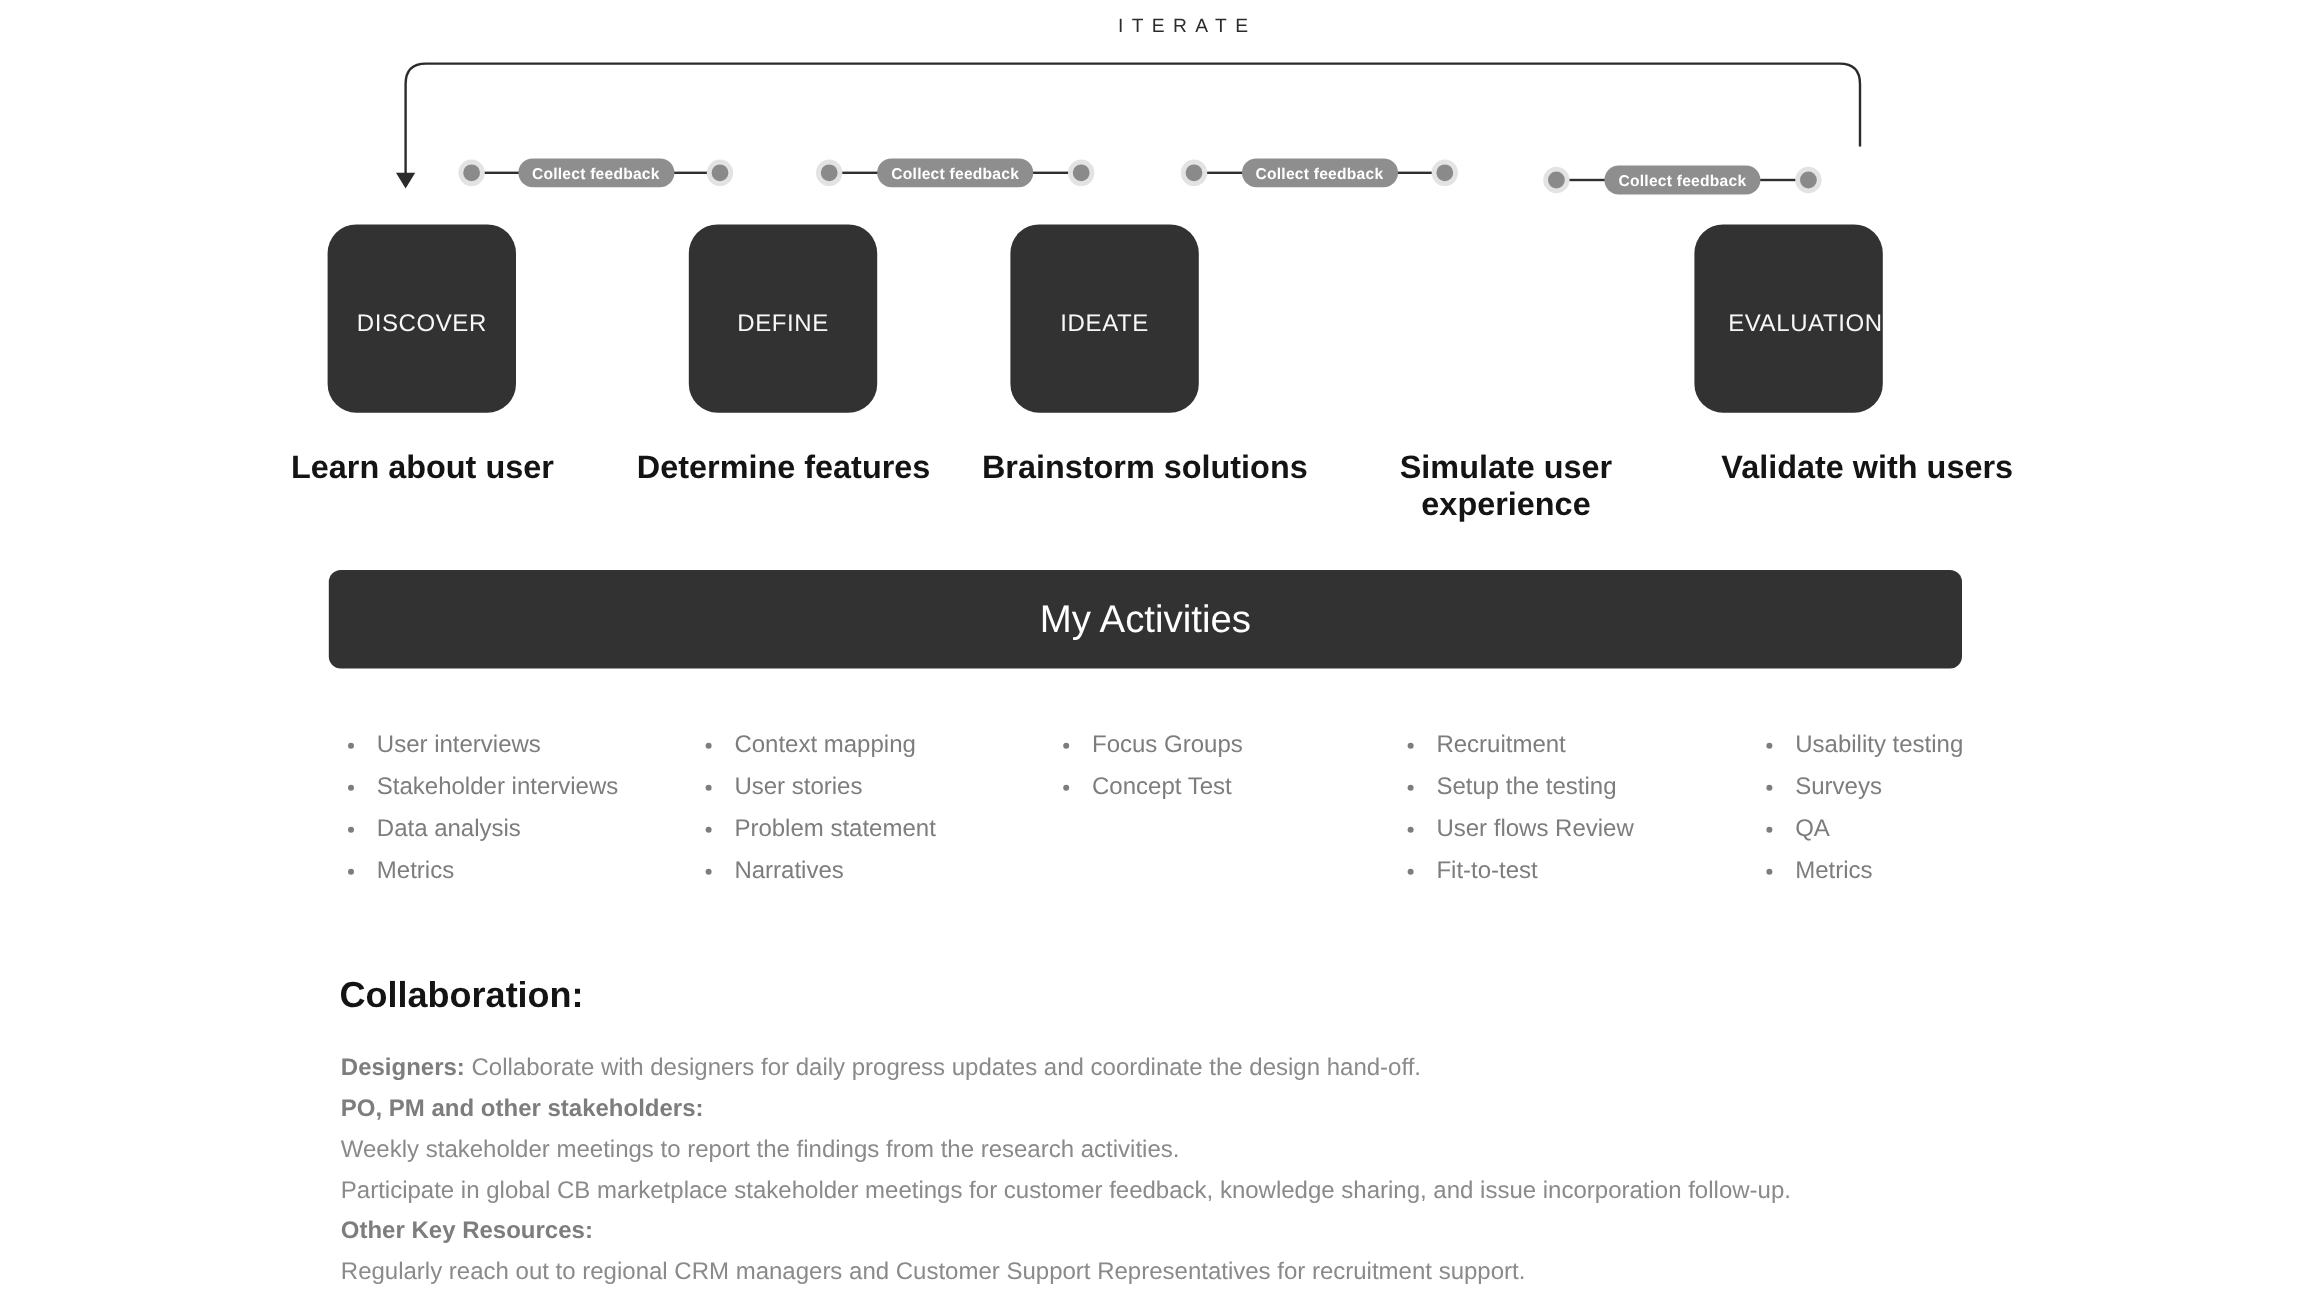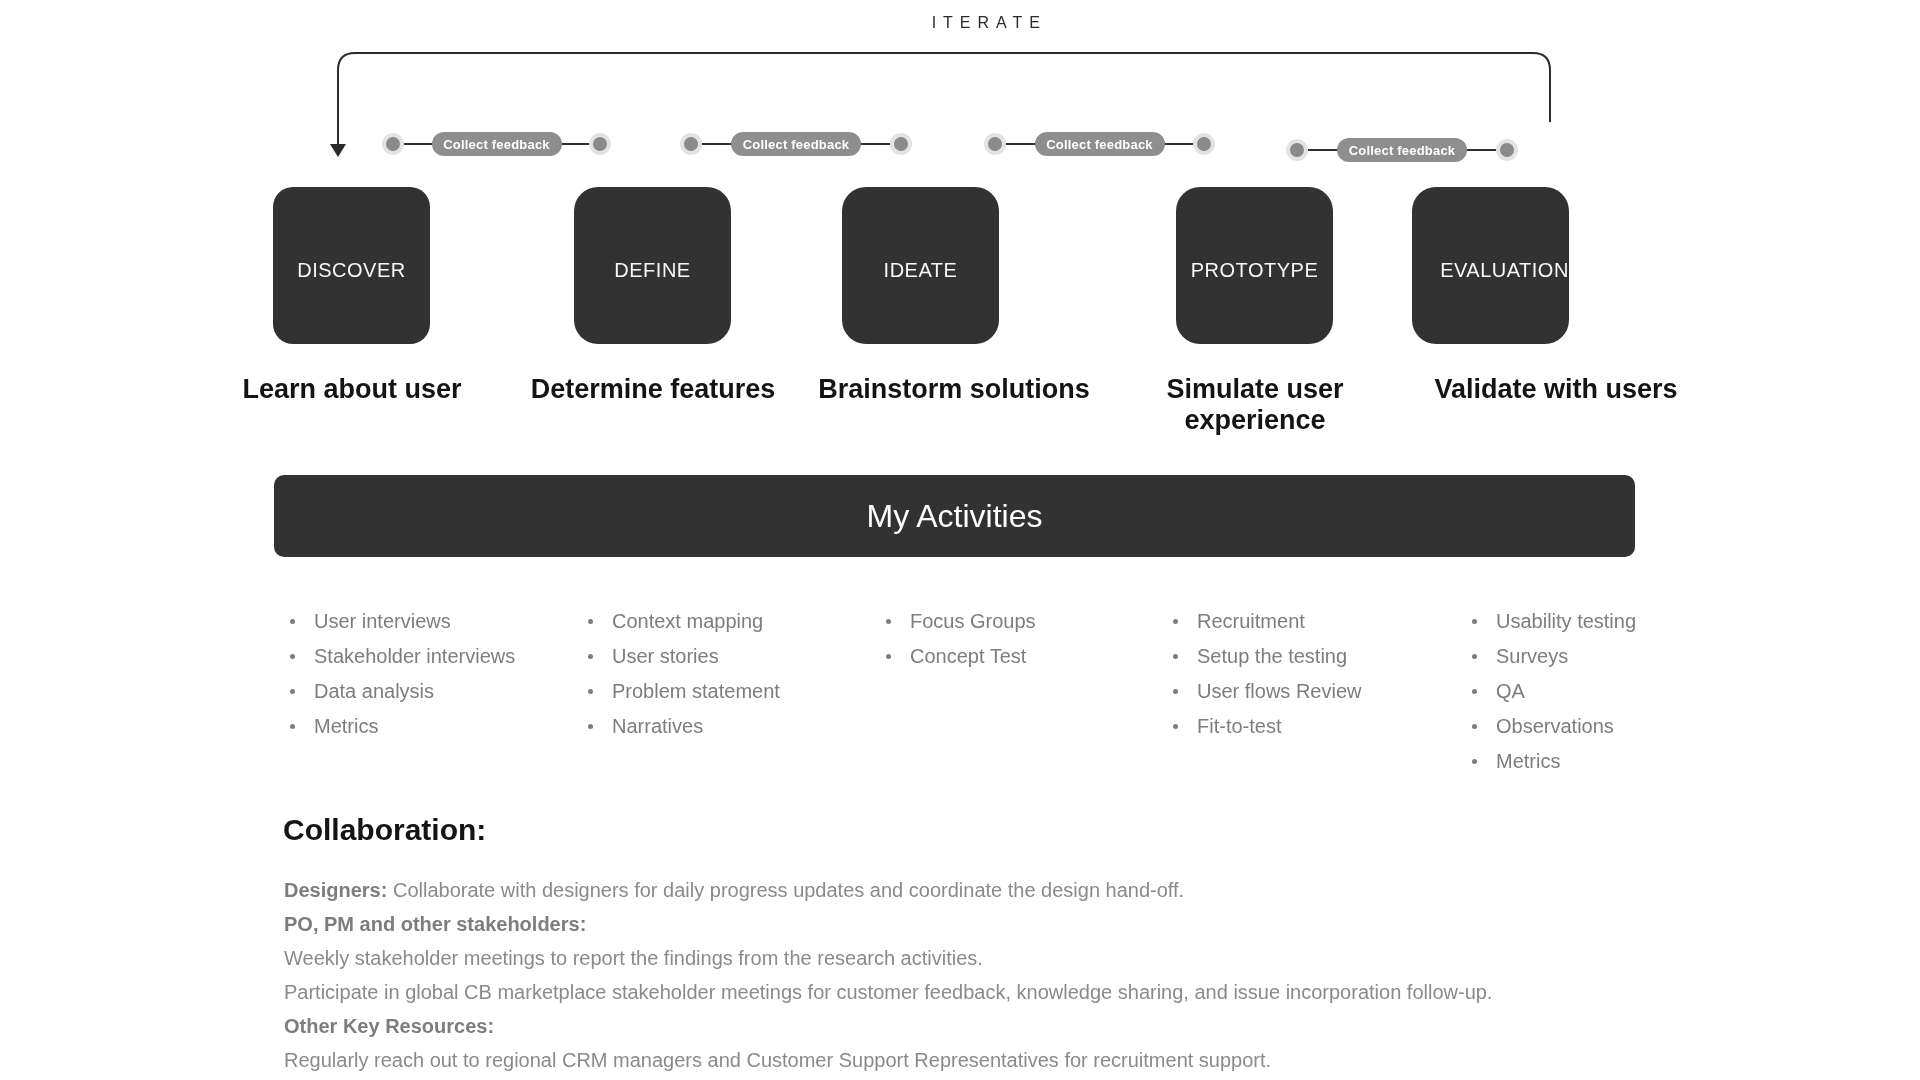--- a/index.html
+++ b/index.html
@@ -85,31 +85,28 @@
     <div class="pill">Collect feedback</div>
   </div>
 
   <div class="abs connector" style="left:1286px;top:138px;width:232px;">
     <div class="wire"></div>
     <div class="dot left"></div>
     <div class="dot right"></div>
     <div class="pill">Collect feedback</div>
   </div>
 
-  <div class="abs stage-box" style="left:273px;border-radius:20px;">
+  <div class="abs stage-box" style="left:273px;">
     <span>DISCOVER</span>
     </div>
   <div class="abs stage-box" style="left:574px;">
     <span>DEFINE</span>
     </div>
   <div class="abs stage-box" style="left:842px;">
     <span>IDEATE</span>
-    </div>
-  <div class="abs stage-box" style="left:1176px;">
-    <span>PROTOTYPE</span>
     </div>
   <div class="abs stage-box" style="left:1412px;padding-left:28px;">
     <span>EVALUATION</span>
     </div>
 
   <div class="abs caption" style="left:202px;">Learn about user</div>
   <div class="abs caption" style="left:503px;">Determine features</div>
   <div class="abs caption" style="left:804px;">Brainstorm solutions</div>
   <div class="abs caption" style="left:1105px;">Simulate user experience</div>
   <div class="abs caption" style="left:1406px;">Validate with users</div>
@@ -137,21 +134,20 @@
   <ul class="abs activity-list" style="left:1173px;">
     <li>Recruitment</li>
     <li>Setup the testing</li>
     <li>User flows Review</li>
     <li>Fit-to-test</li>
   </ul>
   <ul class="abs activity-list" style="left:1472px;">
     <li>Usability testing</li>
     <li>Surveys</li>
     <li>QA</li>
-    <li>Observations</li>
     <li>Metrics</li>
   </ul>
 
   <div class="abs" id="collab-heading">Collaboration:</div>
 
   <div class="abs" id="collab-body">
     <div class="bline"><b>Designers:</b><span> Collaborate with designers for daily progress updates and coordinate the design hand-off.</span></div>
     <div class="bline"><b>PO, PM and other stakeholders:</b><span></span></div>
     <div class="bline"><b></b><span>Weekly stakeholder meetings to report the findings from the research activities.</span></div>
     <div class="bline"><b></b><span>Participate in global CB marketplace stakeholder meetings for customer feedback, knowledge sharing, and issue incorporation follow-up.</span></div>

